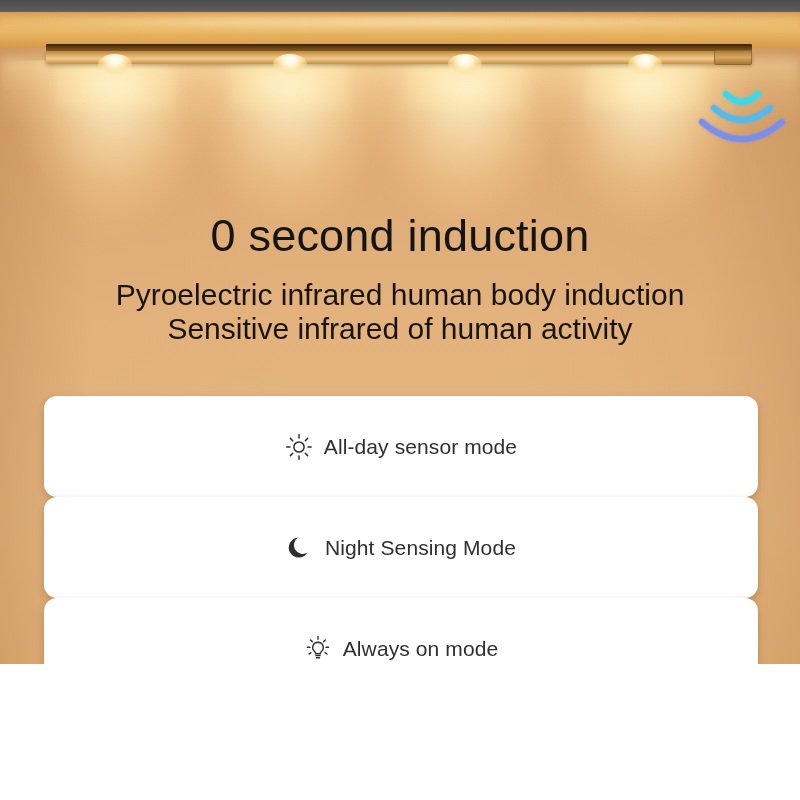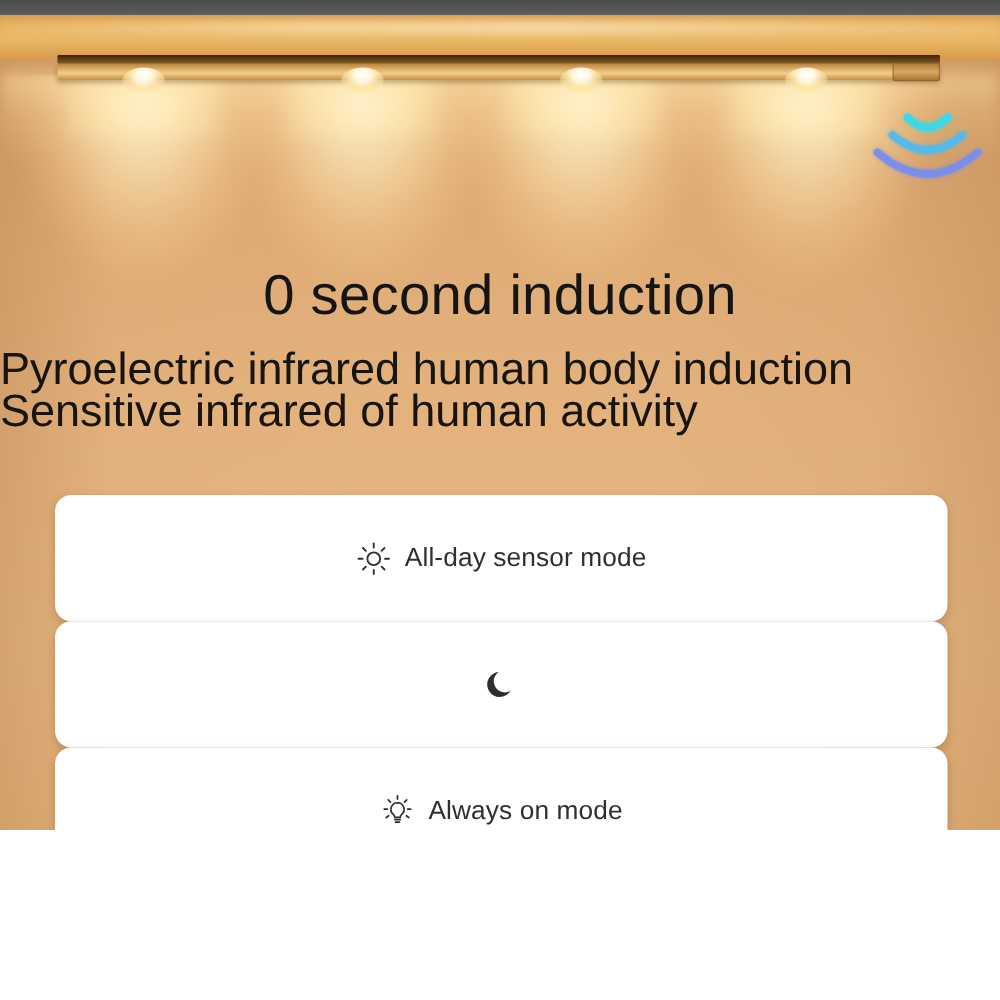--- a/index.html
+++ b/index.html
@@ -189,22 +189,23 @@
     font-size: 45px;
     line-height: 56px;
     color: #151515;
     letter-spacing: 0.2px;
   }
   .subline {
     position: absolute;
     left: 0;
     top: 278px;
     width: 800px;
+    text-align: center;
     color: #18140f;
-    font-size: 36px;
+    font-size: 30px;
     line-height: 34px;
   }
   .subline div { white-space: nowrap; }
 
   
   .cards {
     position: absolute;
     left: 44px;
     top: 396px;
     width: 714px;
@@ -319,20 +320,21 @@
       </div>
     </div>
 
     <div class="card">
       <div class="card-inner">
         <span class="card-icon">
           <svg width="28" height="28" viewBox="0 0 28 28">
             <path d="M21.4 18.6 A10 10 0 1 1 12.2 3.6 A8.4 8.4 0 0 0 21.4 18.6 Z" fill="#2f2f2f"></path>
           </svg>
         </span>
+        <span class="card-label">Night Sensing Mode</span>
       </div>
     </div>
 
     <div class="card">
       <div class="card-inner">
         <span class="card-icon">
           <svg width="28" height="28" viewBox="0 0 28 28" fill="none" stroke="#2f2f2f" stroke-width="1.4" stroke-linecap="round">
             <path d="M14 7.2 a5.3 5.3 0 0 0 -3.2 9.5 c0.7 0.6 1.0 1.3 1.0 2.1 h4.4
                      c0 -0.8 0.3 -1.5 1.0 -2.1 A5.3 5.3 0 0 0 14 7.2 Z" fill="none"></path>
             <path d="M11.9 20.6 h4.2"></path>

